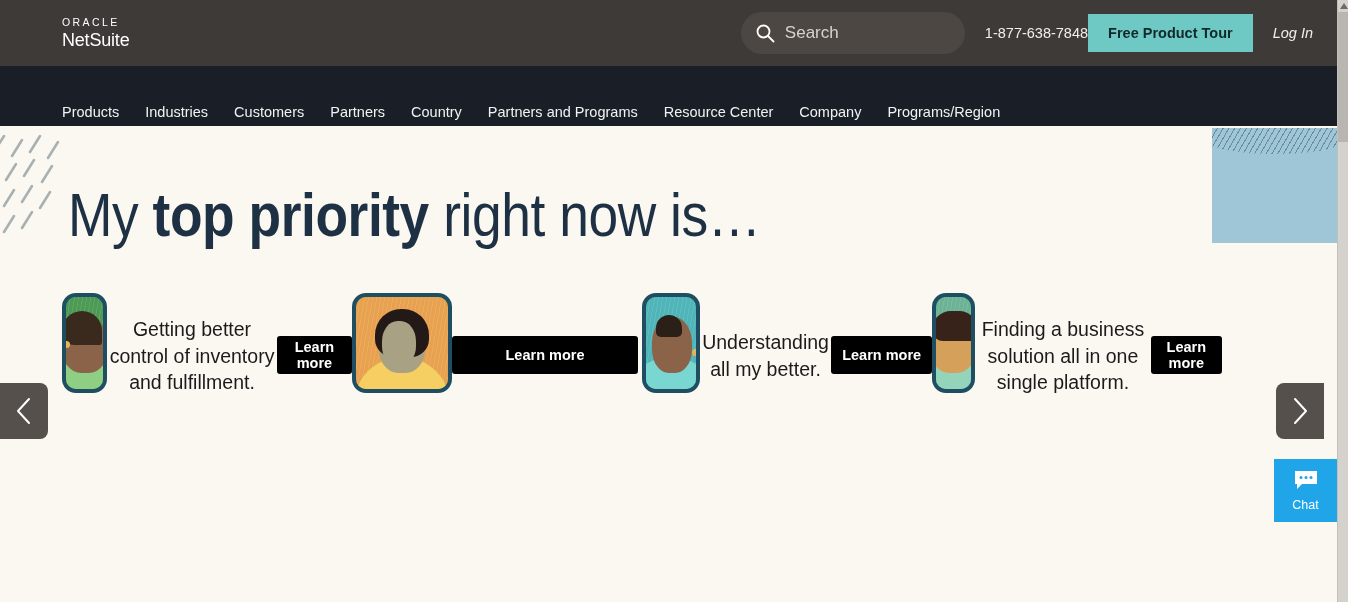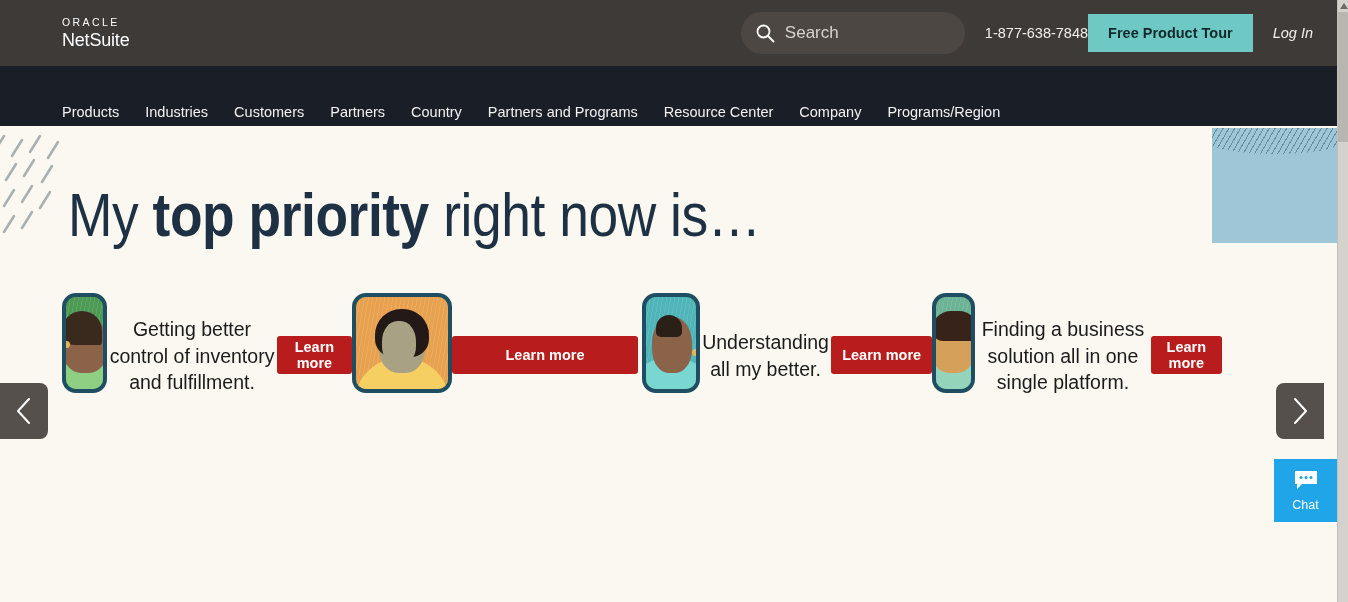--- a/index.html
+++ b/index.html
@@ -119,21 +119,21 @@
   }
   .avatar .dot {
     position: absolute; width: 7px; height: 7px; border-radius: 50%; background: #e8b457;
   }
 
   .card-text {
     margin-top: 26px; text-align: center; color: #1b1b1b;
     font-size: 19.5px; line-height: 1.36; max-width: 230px;
   }
   .learn-btn {
-    margin-top: 24px; width: 186px; height: 38px; background: #b91c1c;
+    margin-top: 24px; width: 186px; height: 38px; background: #000000;
     color: #fff; font-size: 14.5px; font-weight: 700; border: none; border-radius: 3px;
     cursor: pointer; font-family: "Liberation Sans", sans-serif;
   }
 
   
   .arrow {
     position: absolute; width: 48px; height: 56px; background: #55504b;
     display: flex; align-items: center; justify-content: center; cursor: pointer;
   }
   .arrow-left { left: 0; top: 255px; border-radius: 0 8px 8px 0; }

